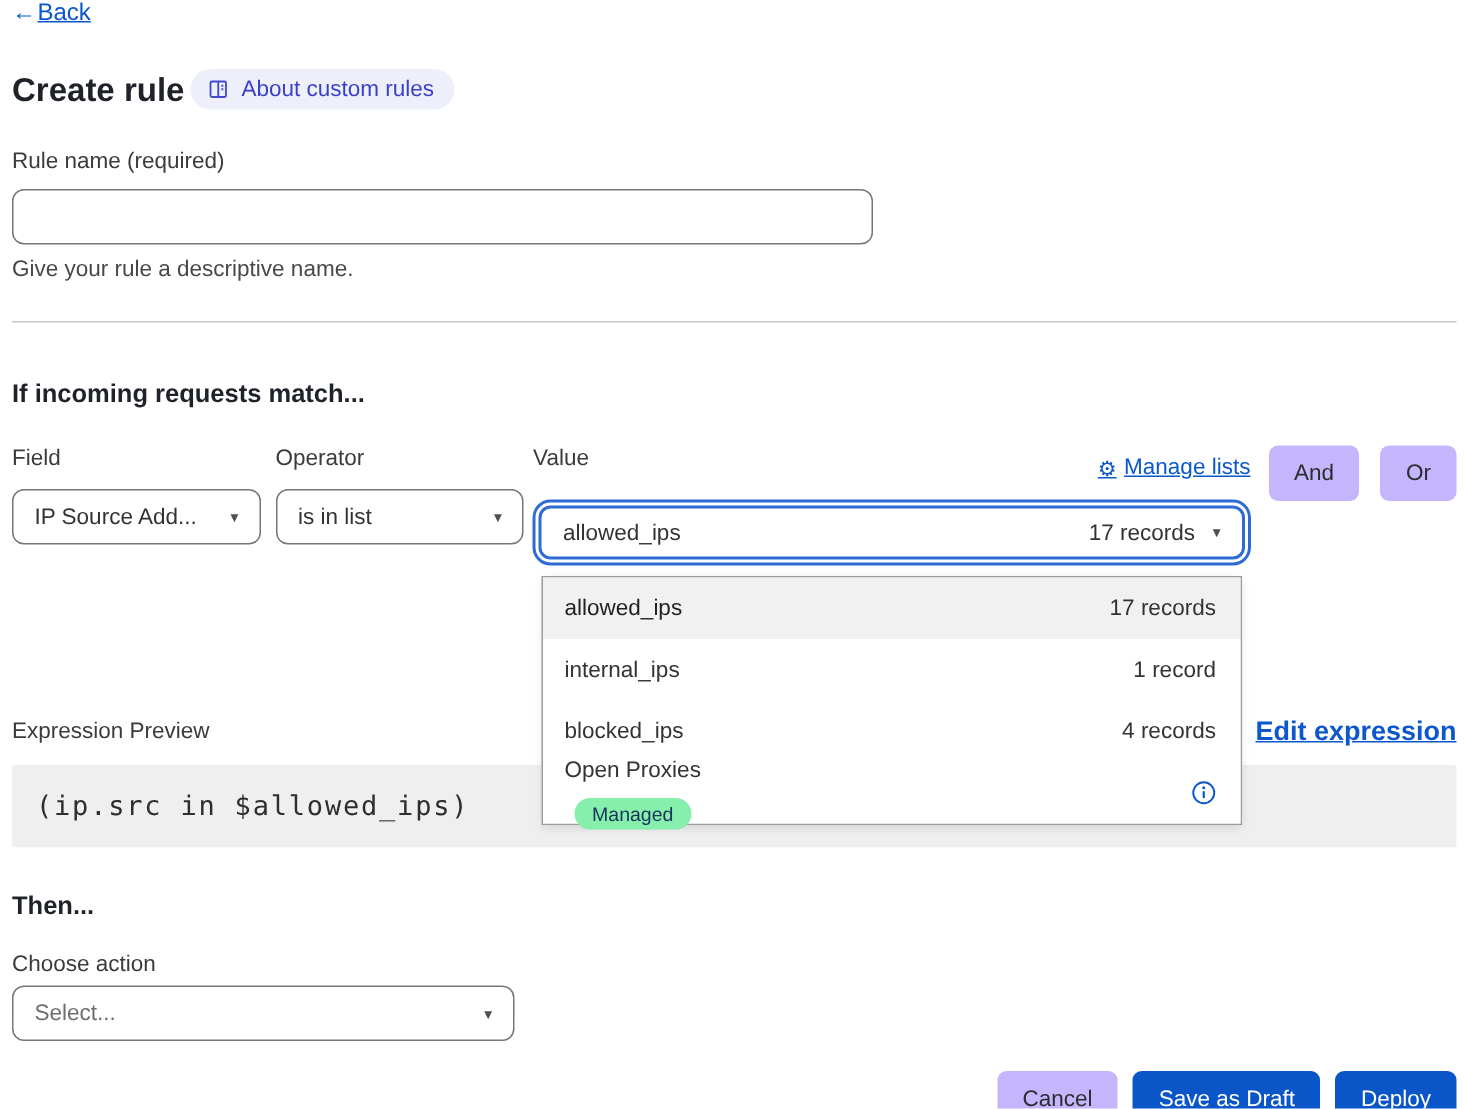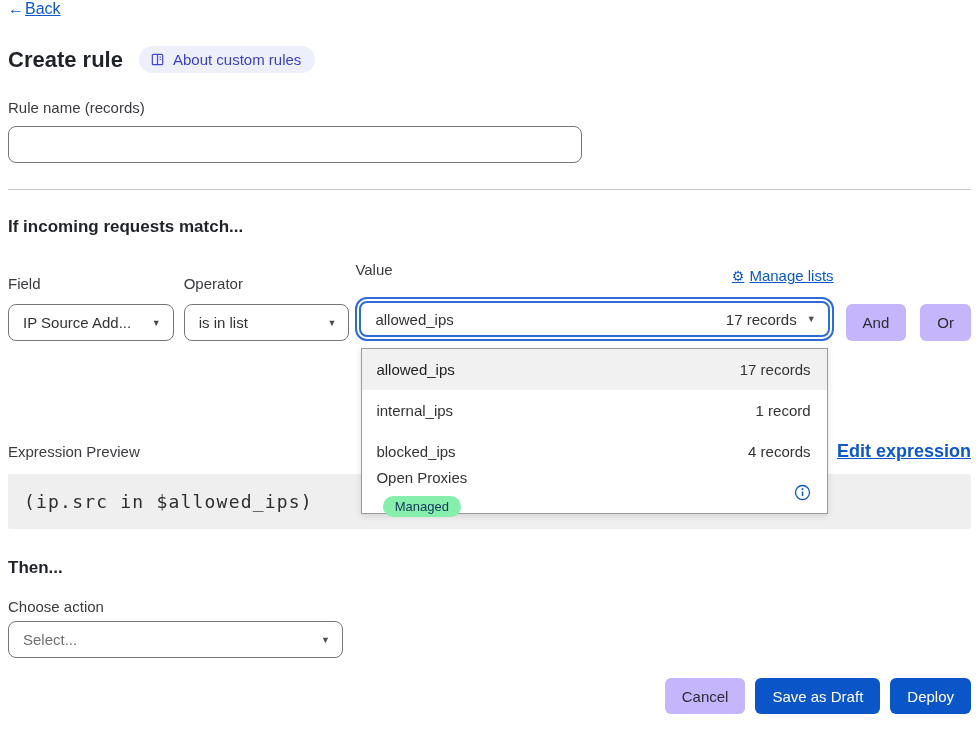--- a/index.html
+++ b/index.html
@@ -17,21 +17,21 @@
     color: #0b57cb;
     text-decoration: underline;
     cursor: pointer;
   }
 
   
   .back-row { margin-top: 0; font-size: 16px; }
   .back-row .arrow { text-decoration: none; display: inline-block; margin-right: 1px; }
 
   
-  .title-row { margin-top: 28px; display: flex; align-items: center; gap: 16px; }
+  .title-row { margin-top: 28px; display: flex; align-items: center; gap: 4px; }
   .page-title { font-size: 22px; font-weight: 700; color: #1f2329; margin: 0; }
   .about-badge {
     display: inline-flex; align-items: center; gap: 8px;
     background: #edeffa; color: #3a3fc9;
     font-size: 15px; padding: 5px 14px 5px 11px; border-radius: 15px;
     cursor: pointer; text-decoration: none;
   }
 
   
   .field-label { font-size: 15px; color: #393b3e; }
@@ -41,24 +41,24 @@
     width: 574px; height: 37px;
     border: 1px solid #767676; border-radius: 8px;
     font-size: 15px; padding: 0 12px; color: #333;
     outline: none; background: #fff;
   }
   .helper { margin-top: 8px; font-size: 15px; color: #46484b; }
 
   .divider { border: none; border-top: 1px solid #c8c8c8; margin: 26px 0 0; }
 
   .section-heading { font-size: 17px; font-weight: 700; color: #1f2329; margin: 0; }
-  .match-heading { margin-top: 27px; }
-
-  
-  .match-row { margin-top: 24px; display: flex; align-items: flex-end; }
+  .match-heading { margin-top: 38px; }
+
+  
+  .match-row { margin-top: 24px; display: flex; }
   .fgroup { display: flex; flex-direction: column; }
   .fgroup .field-label { margin-bottom: 12px; }
   .select {
     height: 37px; border: 1px solid #767676; border-radius: 8px;
     background: #fff; display: flex; align-items: center;
     justify-content: space-between; padding: 0 12px 0 14px;
     font-size: 15px; color: #333; cursor: pointer;
   }
   .caret { font-size: 9px; color: #4f4f4f; margin-left: 10px; }
   .w-field { width: 167px; margin-right: 10px; }
@@ -146,22 +146,23 @@
       <svg width="15" height="15" viewBox="0 0 16 16" fill="none" stroke="#4348cf" stroke-width="1.3">
         <rect x="2.5" y="2.5" width="11" height="11" rx="1"></rect>
         <line x1="8" y1="2.5" x2="8" y2="13.5"></line>
         <line x1="10.2" y1="5.5" x2="11.6" y2="5.5"></line>
         <line x1="10.2" y1="8" x2="11.6" y2="8"></line>
       </svg>
       <span>About custom rules</span>
     </span>
   </div>
 
-  <div class="field-label rule-name-label">Rule name (records)</div>
+  <div class="field-label rule-name-label">Rule name (required)</div>
   <input class="text-input" type="text" value="" style="">
+  <div class="helper">Give your rule a descriptive name.</div>
 
   <hr class="divider">
 
   <h2 class="section-heading match-heading">If incoming requests match...</h2>
 
   <div class="match-row">
 
     <div class="fgroup w-field">
       <span class="field-label">Field</span>
       <div class="select">

